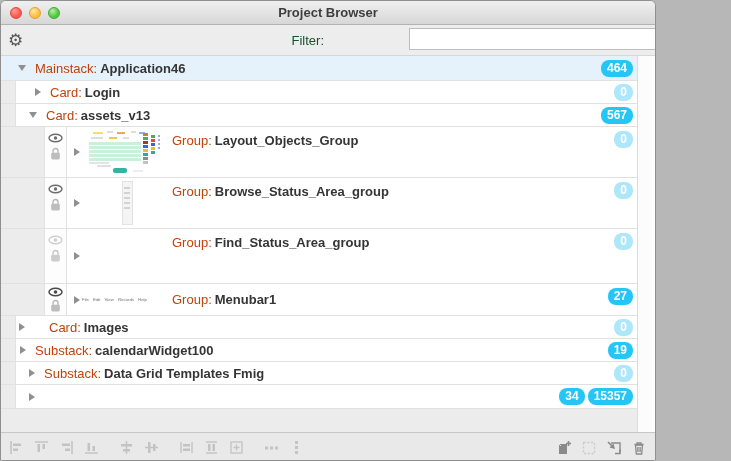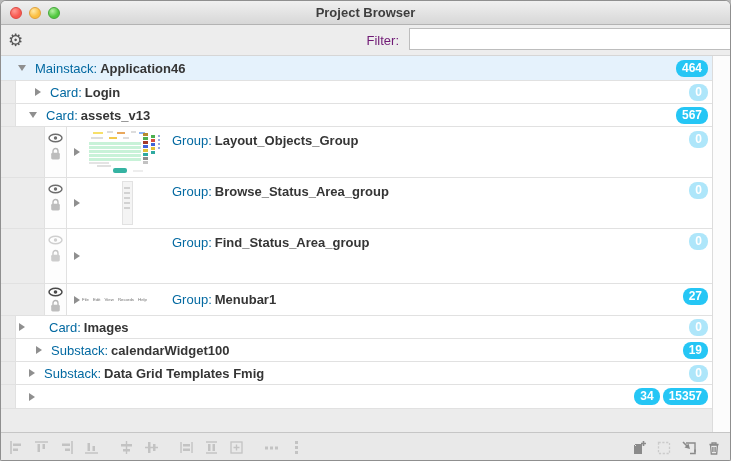--- a/index.html
+++ b/index.html
@@ -1,44 +1,44 @@
 <!DOCTYPE html>
 <html><head>
 <meta charset="utf-8">
 <style>
   html,body{margin:0;padding:0;background:#b7b7b7;font-family:"Liberation Sans","DejaVu Sans",sans-serif;}
-  .window{position:relative;width:731px;height:461px;background:#fff;border:1px solid #8f8f8f;
+  .window{position:relative;width:656px;height:461px;background:#fff;border:1px solid #8f8f8f;
           border-radius:6px 6px 2px 2px;box-sizing:border-box;overflow:hidden;}
   
   .titlebar{height:24px;background:linear-gradient(#f0f0f0,#d7d7d7);border-bottom:1px solid #b3b3b3;
             position:relative;display:flex;align-items:center;justify-content:center;box-sizing:border-box;}
   .title{font-size:13px;font-weight:700;color:#3e3e3e;}
   .lights{position:absolute;left:9px;top:6px;display:flex;gap:7px;}
   .light{width:12px;height:12px;border-radius:50%;box-sizing:border-box;}
   .light.red{background:radial-gradient(circle at 35% 30%,#ff9a93,#f85950 60%);border:1px solid #dd4741;}
   .light.yellow{background:radial-gradient(circle at 35% 30%,#ffe9a8,#fbbE3f 60%);border:1px solid #dfa03b;}
   .light.green{background:radial-gradient(circle at 35% 30%,#b5f0a5,#51c83f 60%);border:1px solid #43a638;}
   
   .header{height:31px;background:#ededed;border-bottom:1px solid #d6d6d6;position:relative;box-sizing:border-box;}
   .gear{position:absolute;left:7px;top:2px;font-family:"DejaVu Sans",sans-serif;font-size:17px;color:#565656;
         line-height:26px;cursor:default;}
-  .filterlab{position:absolute;right:331px;top:8px;font-size:13px;color:#701a75;}
+  .filterlab{position:absolute;right:331px;top:8px;font-size:13px;color:#14532d;}
   .filterbox{position:absolute;left:408px;top:3px;width:312px;height:20px;border:1px solid #bdbdbd;
              background:#fff;font-size:13px;padding:0 4px;outline:none;box-sizing:content-box;}
   
   .tree{position:relative;height:376px;background:#ececec;}
   .row{display:flex;align-items:center;box-sizing:border-box;border-bottom:1px solid #e1e1e1;background:#ececec;position:relative;}
   .gutter{height:100%;background:#ececec;border-right:1px solid #e1e1e1;flex:none;}
   .panel{height:100%;background:#fff;flex:1;display:flex;align-items:center;position:relative;min-width:0;}
   .row.selected .panel{background:#e5f2fc;}
   .tri{width:0;height:0;flex:none;}
   .tri.right{border-left:6px solid #8f8f8f;border-top:4.5px solid transparent;border-bottom:4.5px solid transparent;}
   .tri.down{border-top:6px solid #8f8f8f;border-left:4.5px solid transparent;border-right:4.5px solid transparent;}
   .lbl{font-size:13px;white-space:nowrap;}
-  .prefix{color:#0369a1;}
+  .prefix{color:#c2410c;}
   .nm{color:#353535;font-weight:700;margin-left:3px;}
   .badge{margin-left:auto;margin-right:22px;background:#25c6f5;color:#fff;font-size:12px;font-weight:700;
          border-radius:8px;padding:1px 6px;line-height:15px;flex:none;}
   .badge.muted{background:#aee6fa;}
   .badgewrap{margin-left:auto;margin-right:22px;display:flex;gap:3px;}
   .badgewrap .badge{margin:0;}
   
   .eyelock{width:22px;height:100%;background:#fdfdfd;border-right:1px solid #e1e1e1;flex:none;
            display:flex;flex-direction:column;align-items:center;padding-top:6px;gap:4px;box-sizing:border-box;}
   .row.shortgrp .eyelock{padding-top:3px;gap:2px;}
@@ -259,21 +259,21 @@
       <div class="gutter" style="width:14px"></div>
       <div class="panel" style="padding-left:3px;gap:24px;">
         <span class="tri right"></span>
         <span class="lbl"><span class="prefix">Card:</span><span class="nm">Images</span></span>
         <span class="badge muted">0</span>
       </div>
     </div>
 
     <div class="row" style="height:23px">
       <div class="gutter" style="width:14px"></div>
-      <div class="panel" style="padding-left:20px;gap:9px;justify-content:space-between;">
+      <div class="panel" style="padding-left:4px;gap:9px;justify-content:space-between;">
         <span class="tri right"></span>
         <span class="lbl"><span class="prefix">Substack:</span><span class="nm">calendarWidget100</span></span>
         <span class="badge">19</span>
       </div>
     </div>
 
     <div class="row" style="height:23px">
       <div class="gutter" style="width:14px"></div>
       <div class="panel" style="padding-left:13px;gap:9px;">
         <span class="tri right"></span>

